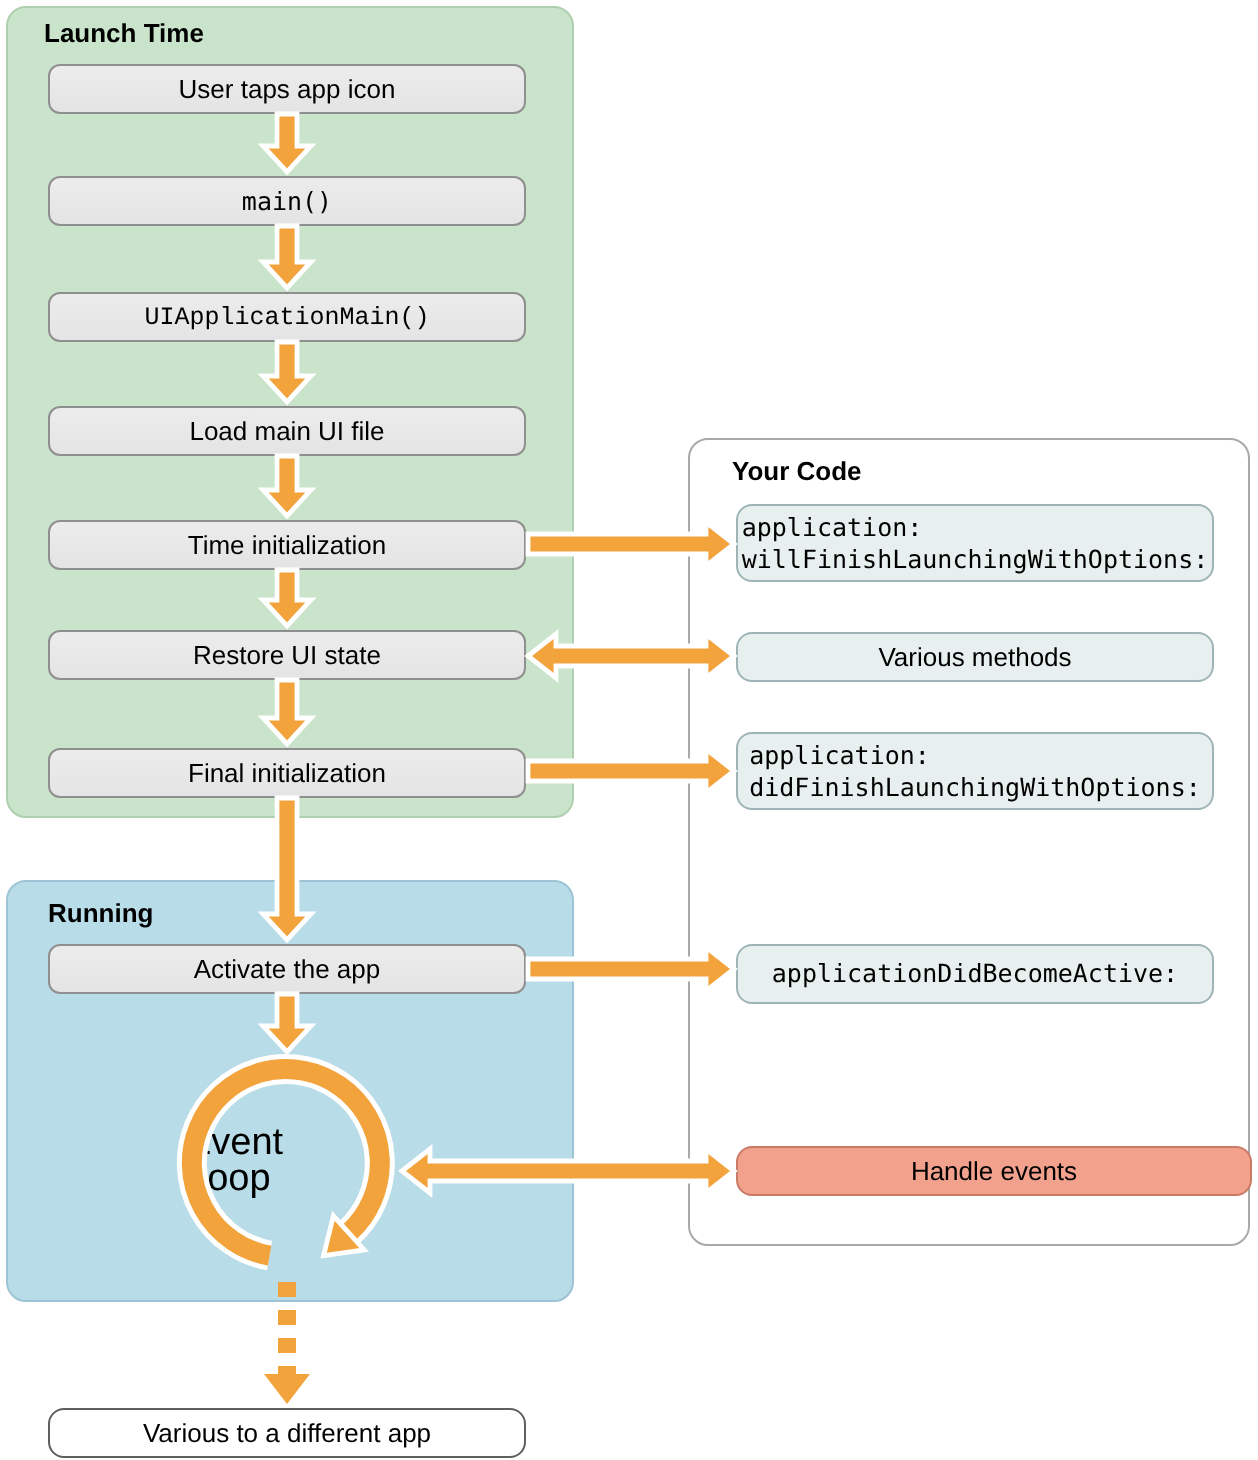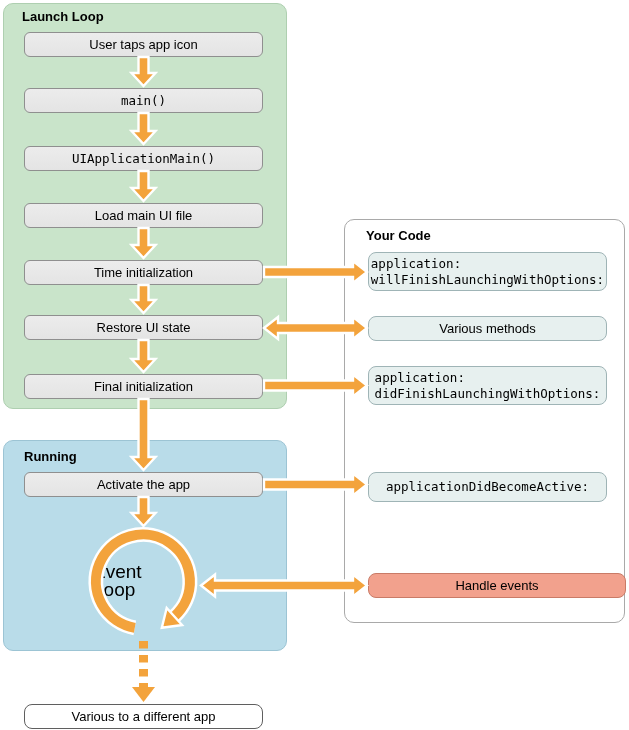--- a/index.html
+++ b/index.html
@@ -42,27 +42,27 @@
 </style>
 </head>
 <body>
 
 <div class="canvas">
 
   <div class="panel panel-launch"></div>
   <div class="panel panel-running"></div>
   <div class="panel panel-yourcode"></div>
 
-  <div class="panel-title" style="left:22px;top:9px;">Launch Loop</div>
+  <div class="panel-title" style="left:22px;top:9px;">Launch Time</div>
   <div class="panel-title" style="left:24px;top:449px;">Running</div>
   <div class="panel-title" style="left:366px;top:228px;">Your Code</div>
 
   <div class="box box-gray" style="top:32px;">User taps app icon</div>
   <div class="box box-gray mono" style="top:88px;">main()</div>
-  <div class="box box-gray mono" style="top:146px;">UIApplicationMain()</div>
+  <div class="box box-gray mono" style="top:146px;font-family:Liberation Mono, monospace;">UIApplicationMain()</div>
   <div class="box box-gray" style="top:203px;">Load main UI file</div>
   <div class="box box-gray" style="top:260px;">Time initialization</div>
   <div class="box box-gray" style="top:315px;">Restore UI state</div>
   <div class="box box-gray" style="top:374px;">Final initialization</div>
 
   <div class="box box-gray" style="top:472px;">Activate the app</div>
   <div class="event-loop-label">Event
 Loop</div>
 
   <div class="box box-code mono" style="top:252px;height:39px;">application:

